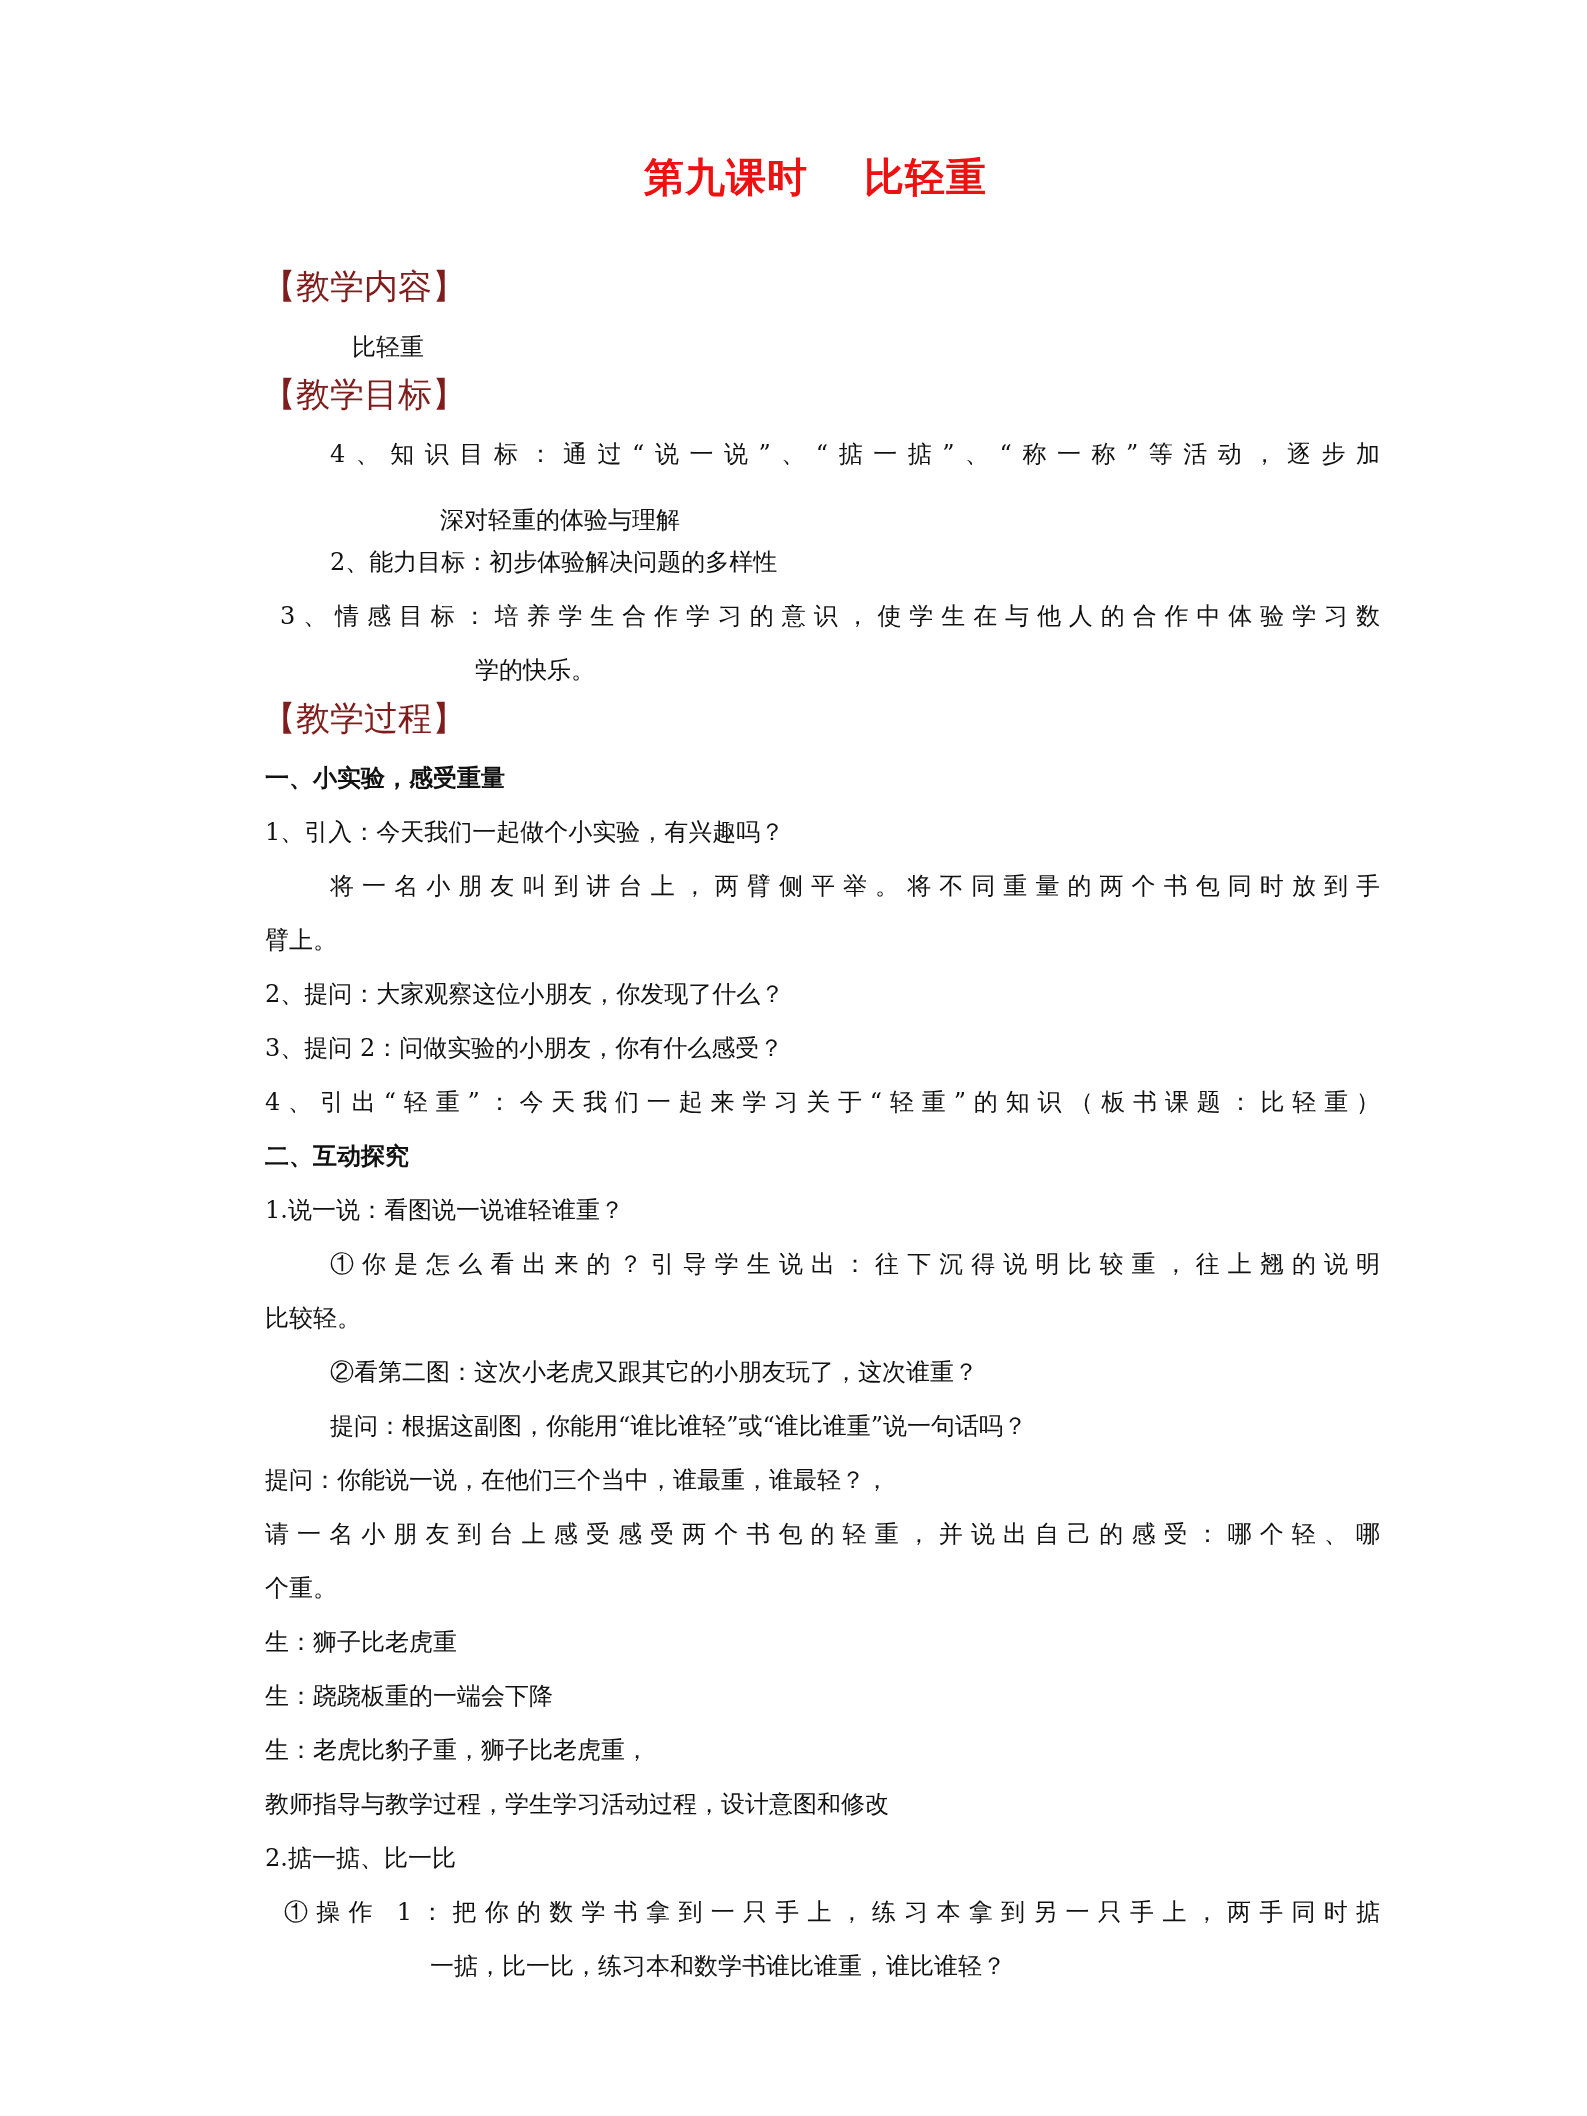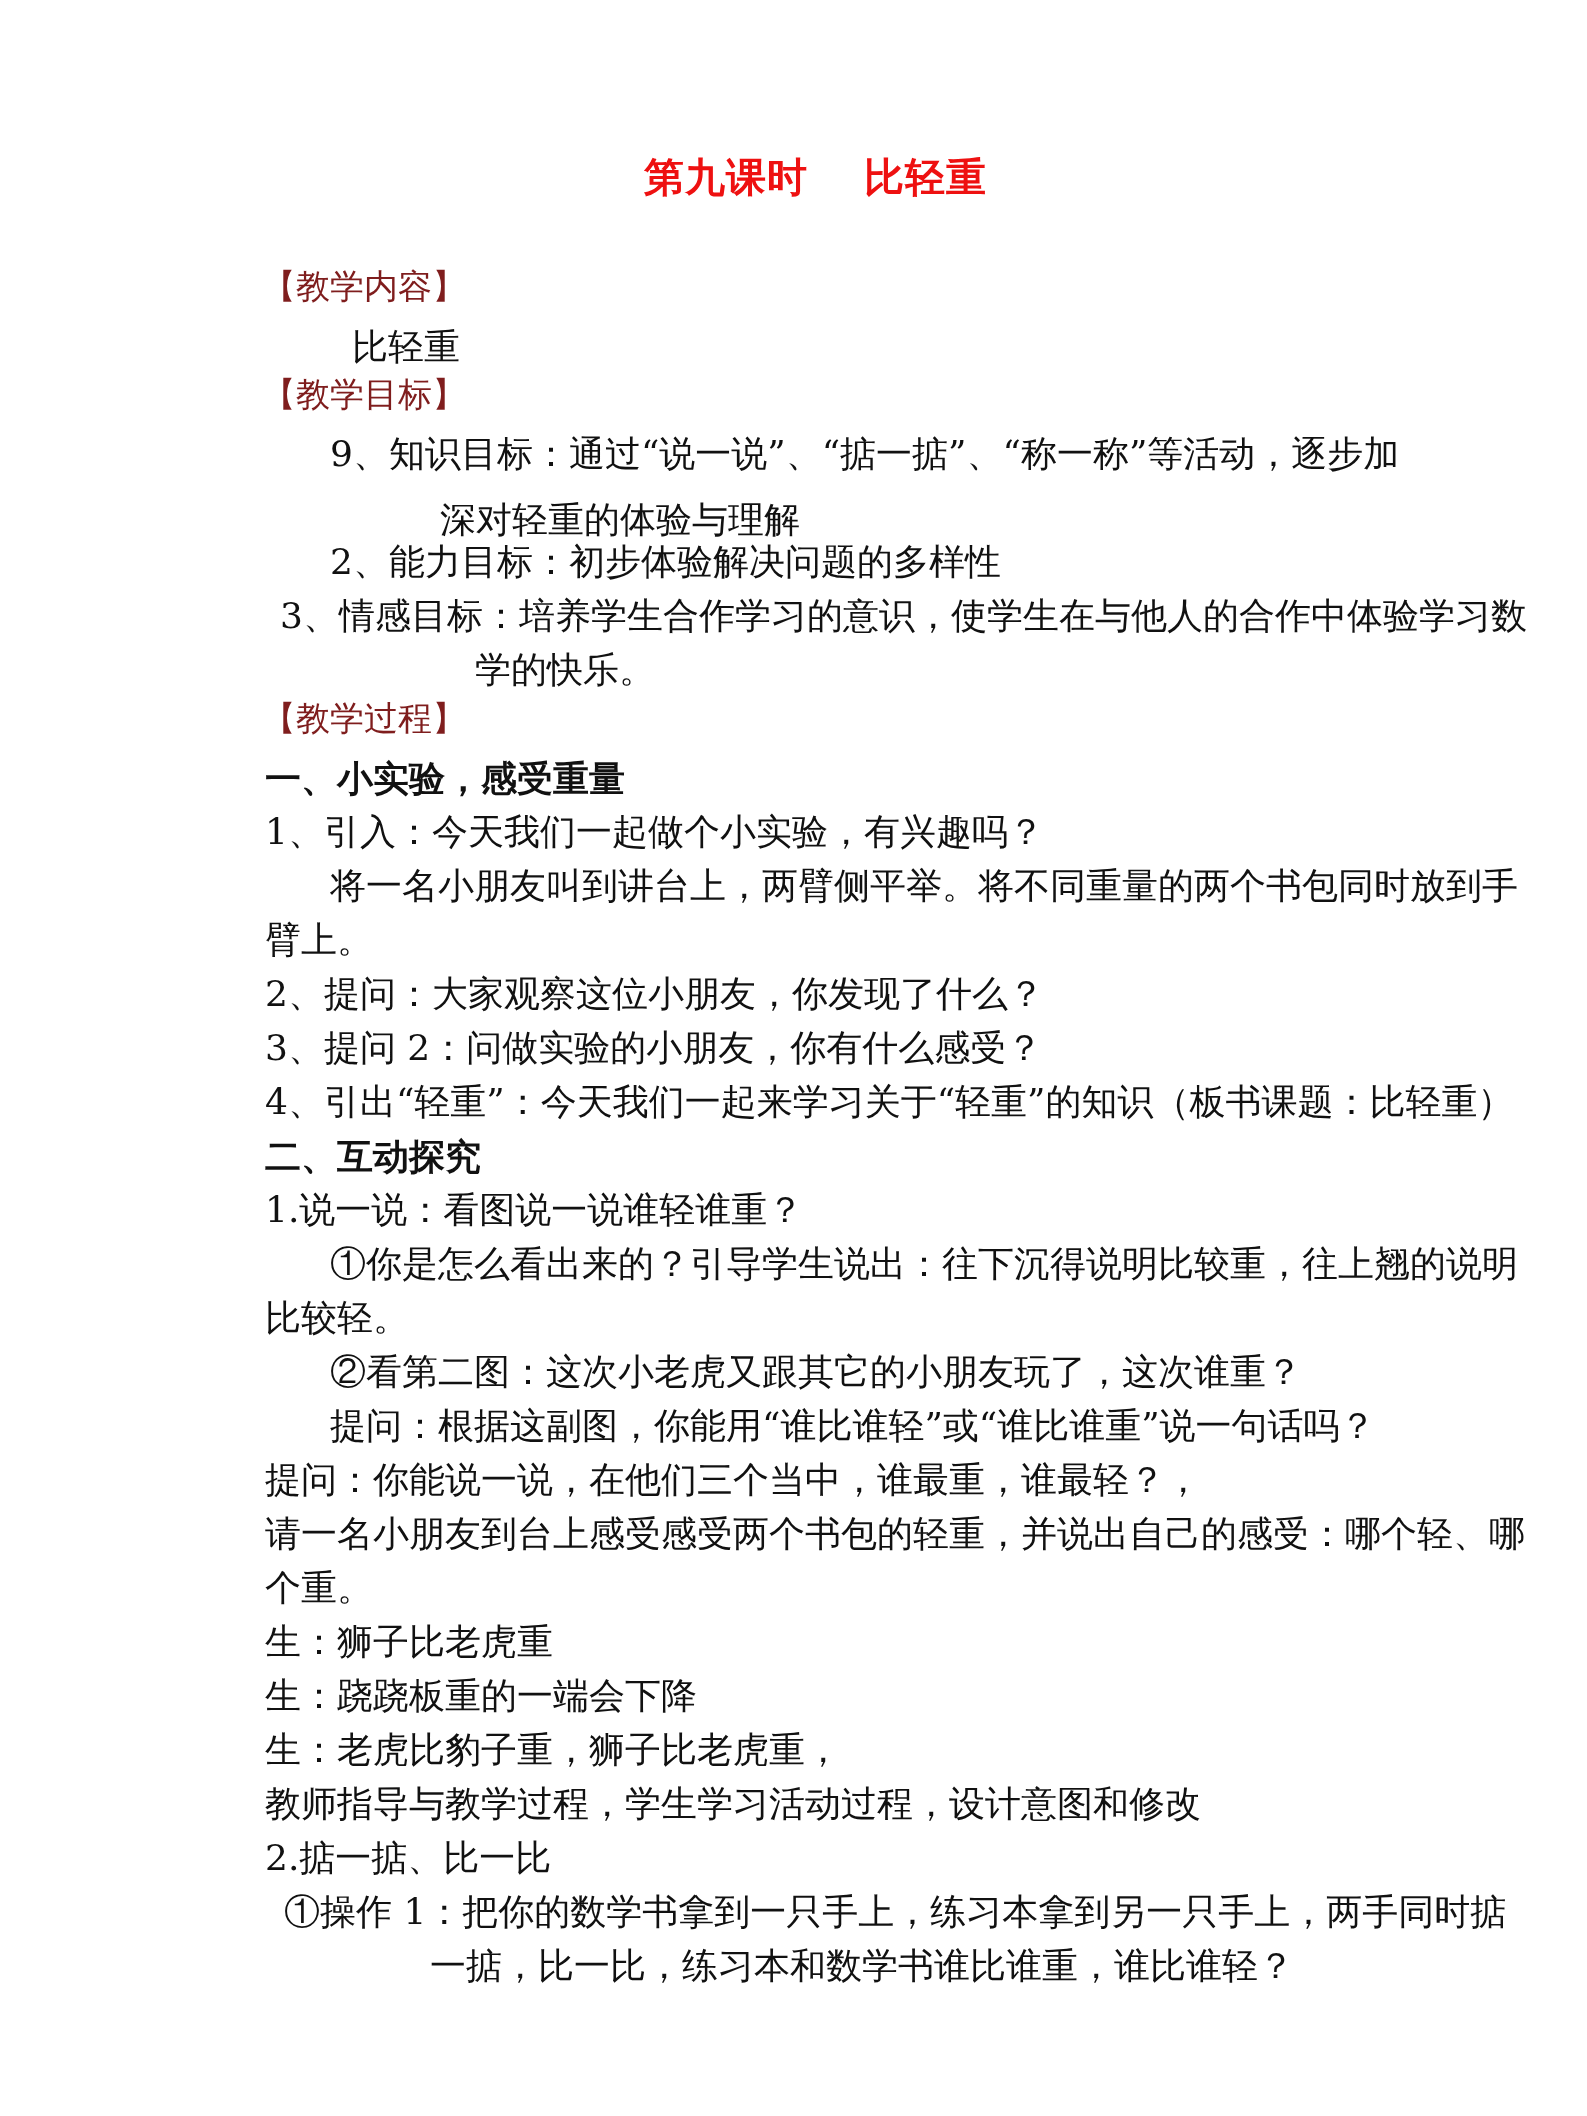--- a/index.html
+++ b/index.html
@@ -33,21 +33,21 @@
       font-weight: bold;
       font-size: 40px;
       color: #ee1111;
       letter-spacing: 1px;
       white-space: pre;
     }
     .line {
       position: absolute;
       left: 243px;
       width: 1115px;
-      font-size: 36px;
+      font-size: 24px;
       line-height: 40px;
       white-space: nowrap;
     }
     .heading {
       font-size: 34px;
       color: #7f1d1d;
       left: 240px;
       font-family: "DejaVu Serif", "Liberation Serif", serif;
     }
     .bold { font-weight: bold; }
@@ -60,21 +60,21 @@
 <body>
 
 <div class="page">
 
   <div class="title">第九课时　 比轻重</div>
 
   <div class="line heading" style="top:266px;">【教学内容】</div>
   <div class="line" style="left:330px; top:327px;">比轻重</div>
 
   <div class="line heading" style="top:374px;">【教学目标】</div>
-  <div class="line justify" style="left:308px; width:1050px; top:434px;">9、知识目标：通过“说一说”、“掂一掂”、“称一称”等活动，逐步加</div>
+  <div class="line justify" style="left:308px; width:1050px; top:434px;">4、知识目标：通过“说一说”、“掂一掂”、“称一称”等活动，逐步加</div>
   <div class="line" style="left:418px; top:500px;">深对轻重的体验与理解</div>
   <div class="line" style="left:308px; top:542px;">2、能力目标：初步体验解决问题的多样性</div>
   <div class="line justify" style="left:258px; width:1100px; top:596px;">3、情感目标：培养学生合作学习的意识，使学生在与他人的合作中体验学习数</div>
   <div class="line" style="left:453px; top:650px;">学的快乐。</div>
 
   <div class="line heading" style="top:698px;">【教学过程】</div>
   <div class="line bold" style="top:758px;">一、小实验，感受重量</div>
 
   <div class="line" style="top:812px;">1、引入：今天我们一起做个小实验，有兴趣吗？</div>
   <div class="line justify" style="left:308px; width:1050px; top:866px;">将一名小朋友叫到讲台上，两臂侧平举。将不同重量的两个书包同时放到手</div>

